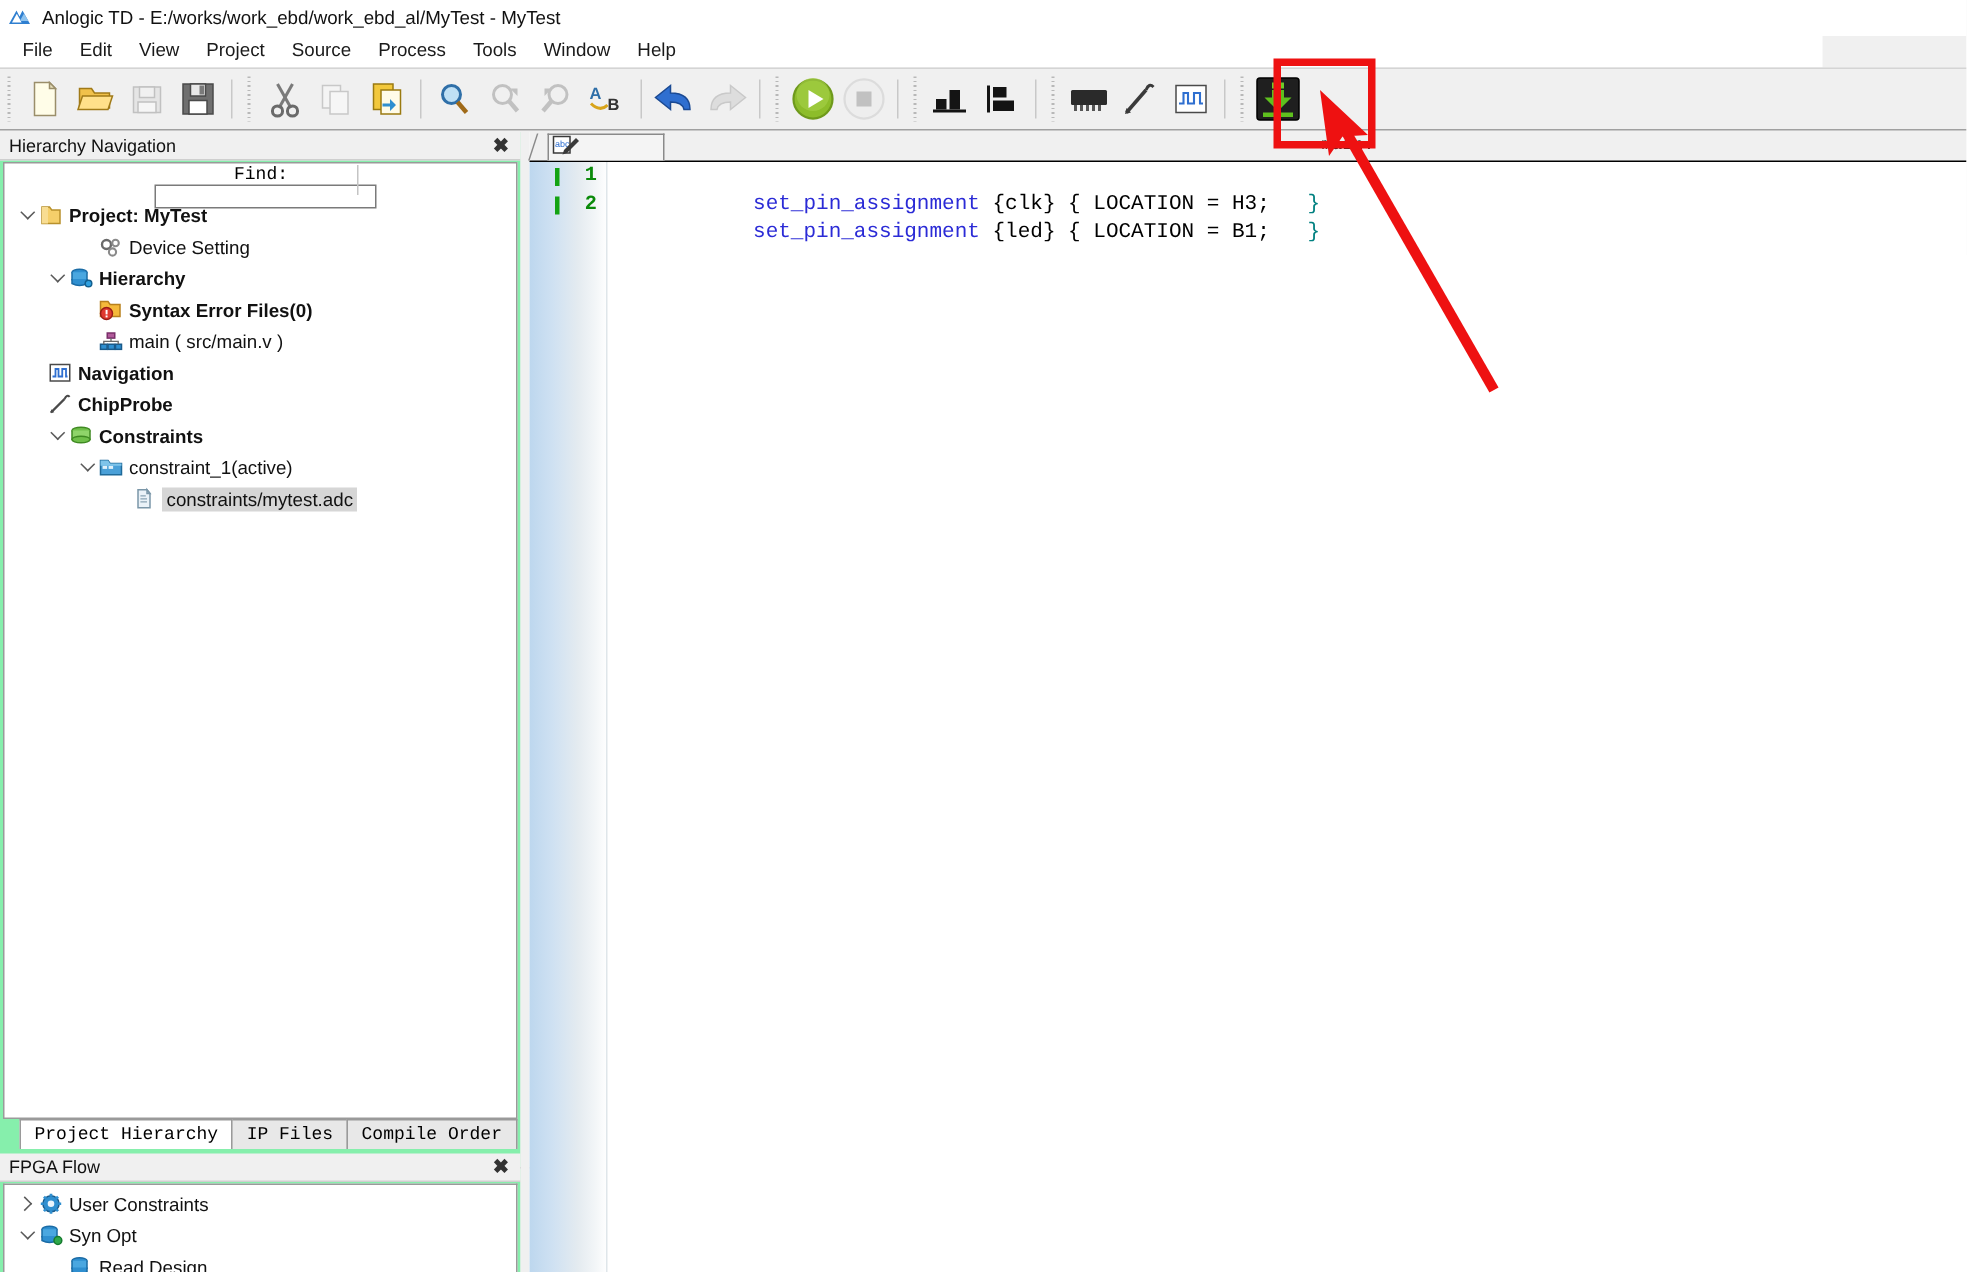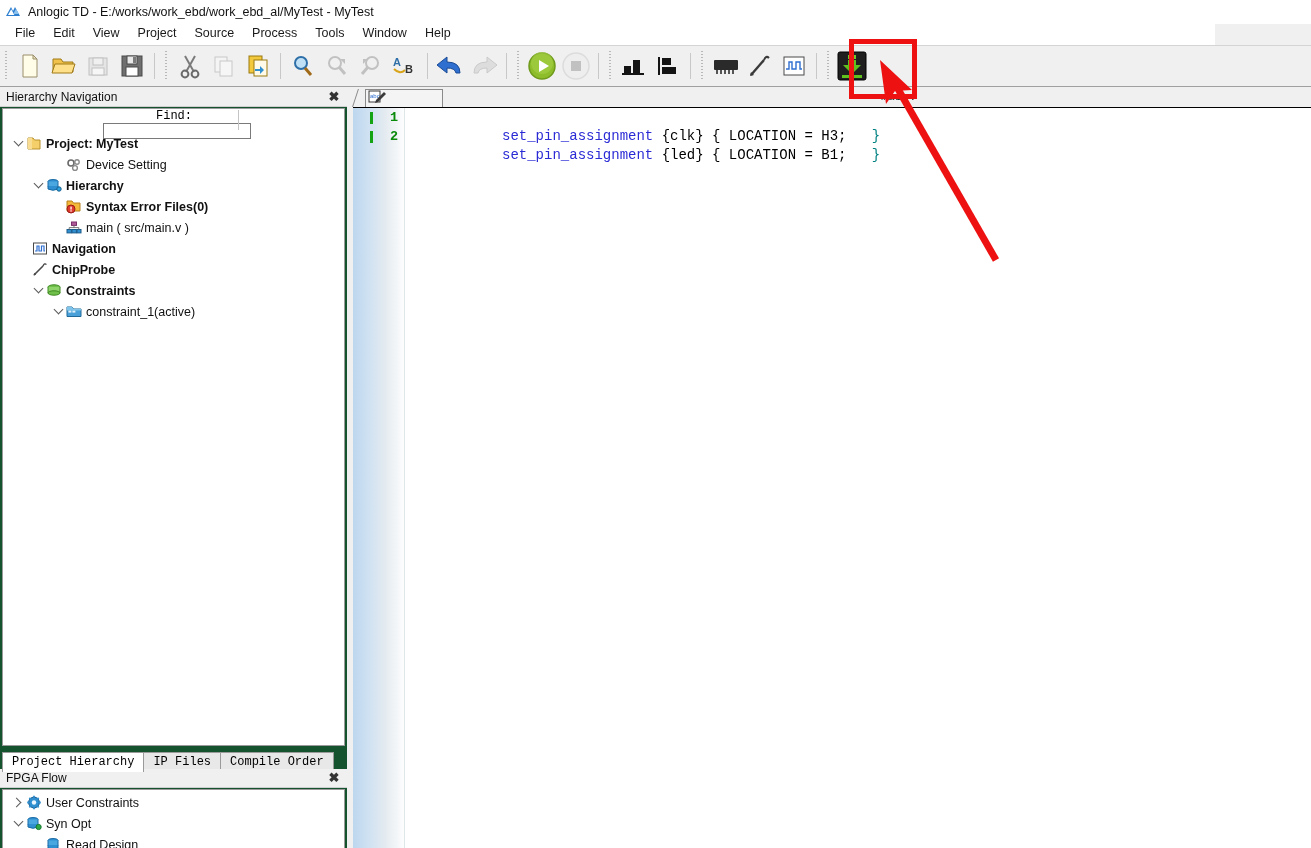--- a/index.html
+++ b/index.html
@@ -79,21 +79,21 @@
     border: 1px solid transparent;
     box-sizing: border-box;
   }
   .tb-btn svg { display: block; }
   .tb-btn.disabled { opacity: 0.45; }
 
   
   #left-dock {
     position: absolute; left: 0; top: 88px;
     width: 347px; height: 760px;
-    background: #14532d;
+    background: #86efac;
   }
   .panel-header {
     height: 19px;
     background: #f0f0f0;
     border-bottom: 1px solid #cfcfcf;
     display: flex; align-items: center;
     padding: 0 4px 0 6px;
     box-sizing: border-box;
     position: relative;
   }
@@ -175,23 +175,23 @@
     width: 6px; height: 6px;
     border-right: 1.6px solid #5a5a5a;
     border-bottom: 1.6px solid #5a5a5a;
     left: 0px; top: 0px;
   }
   .chev.down::before { transform: rotate(45deg); top: -1px; left: 1px; }
   .chev.right::before { transform: rotate(-45deg); top: 1px; left: -1px; }
 
   
   #hier-tabs {
-    position: absolute; left: 2px; top: 658px;
+    position: absolute; left: 13px; top: 658px;
     width: 343px; height: 33px;
-    display: flex; align-items: center;
+    display: flex; align-items: flex-start;
     border-bottom: 1px solid #9a9a9a;
     box-sizing: border-box;
   }
   .htab {
     font-family: "Liberation Mono", monospace;
     font-size: 12px;
     padding: 2px 9px 3px 9px;
     border: 1px solid #9a9a9a;
     border-bottom: none;
     background: #e8e8e8;
@@ -692,20 +692,30 @@
               <svg width="17" height="15" viewBox="0 0 17 15">
                 <path d="M1 3 H6 L7.4 5 H15 V12.5 H1 Z" fill="#4aa0d8" stroke="#1f6a9a"></path>
                 <path d="M1 3 H6 L7.4 5 H15 V6.5 H1 Z" fill="#7fc4ea"></path>
                 <rect x="2.4" y="6.6" width="3" height="2" fill="#dff0fa"></rect>
                 <rect x="6.4" y="6.6" width="3" height="2" fill="#dff0fa"></rect>
               </svg>
             </span>
             <span class="tlabel">constraint_1(active)</span>
           </div>
 
+          <div class="tnode selected" style="padding-left:84px">
+            <span class="ticon">
+              <svg width="14" height="15" viewBox="0 0 14 15">
+                <path d="M3 1.5 H9 L11 4 V13.5 H3 Z" fill="#eaf2f8" stroke="#7a96a8"></path>
+                <path d="M9 1.5 V4 H11 Z" fill="#c6d8e4" stroke="#7a96a8"></path>
+                <path d="M4.6 5.6 H8.2 M4.6 7.6 H9 M4.6 9.6 H9" stroke="#8aa4b4" stroke-width="0.9"></path>
+              </svg>
+            </span>
+            <span class="tlabel">constraints/mytest.adc</span>
+          </div>
 
         </div>
       </div>
 
       <div id="hier-tabs">
         <div class="htab active">Project Hierarchy</div>
         <div class="htab">IP Files</div>
         <div class="htab">Compile Order</div>
       </div>
     </div>

